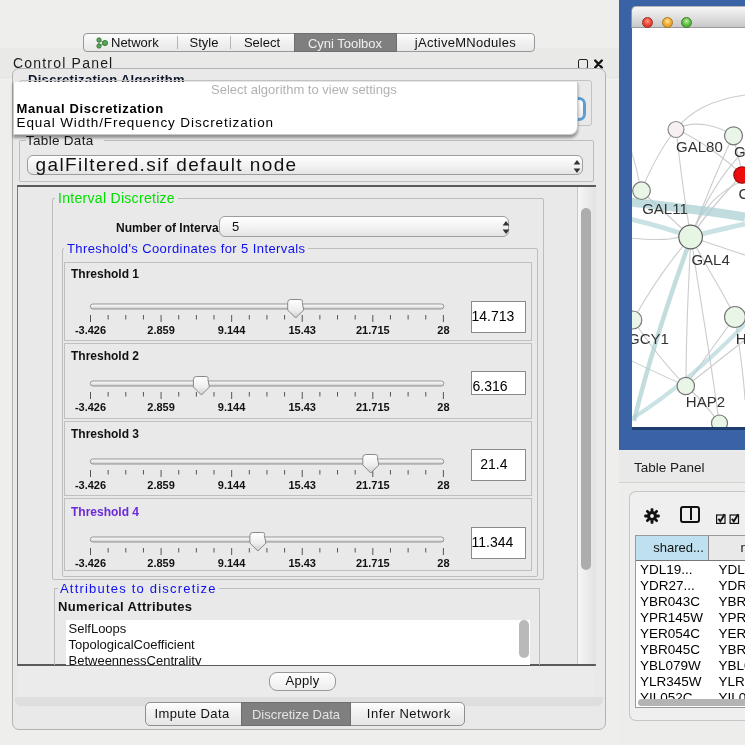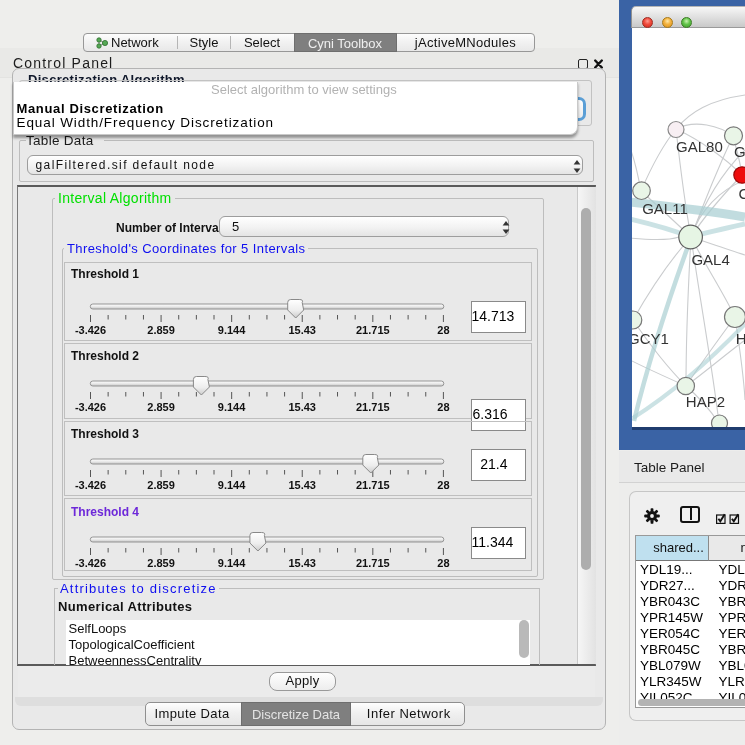--- a/index.html
+++ b/index.html
@@ -41,34 +41,34 @@
 
 <div class="abs" style="left:28px;top:72px;font-size:13px;font-weight:bold;letter-spacing:0.3px;color:#0f172a;">Discretization Algorithm</div>
 <div class="abs" style="left:19px;top:80px;width:573px;height:46px;border:1px solid #c2c2c2;border-radius:3px;box-sizing:border-box;"></div>
 
 <div class="abs" style="left:561px;top:96.5px;width:25px;height:24.5px;border:3px solid #5b9fd6;border-left:none;border-radius:0 7px 7px 0;background:linear-gradient(#fff,#ececec);box-sizing:border-box;"></div>
 
 <div class="abs" style="left:19px;top:140px;width:573px;height:40px;border:1px solid #bdbdbd;border-top:1px solid #bdbdbd;border-radius:2px;"></div>
 <div class="abs" style="left:26px;top:133px;width:78px;height:14px;background:#e9e9e9;font-size:13.5px;letter-spacing:0.3px;color:#1a1a1a;">Table Data</div>
 
 <div class="abs" style="left:26.5px;top:155px;width:556px;height:20px;border:1px solid #9d9d9d;border-radius:6px;background:linear-gradient(#ffffff,#f2f2f2 55%,#e4e4e4);box-sizing:border-box;">
-  <div class="abs" style="left:8px;top:0;width:400px;height:18.5px;line-height:18.5px;font-size:12px;letter-spacing:1.4px;color:#111;">galFiltered.sif default node</div>
+  <div class="abs" style="left:8px;top:0;width:400px;height:18.5px;line-height:18.5px;font-size:19px;letter-spacing:1.4px;color:#111;">galFiltered.sif default node</div>
   <svg class="abs" style="left:544px;top:2.5px;" width="10" height="15" viewBox="0 0 10 15">
     <path d="M5 1 L8.4 5.4 L1.6 5.4 Z" fill="#333"></path>
     <path d="M5 14 L8.4 9.6 L1.6 9.6 Z" fill="#333"></path>
   </svg>
 </div>
 
 <div class="abs" id="scrollpane" style="left:17px;top:185px;width:579px;height:481px;border:2px solid #5a5a5a;border-left:1px solid #7a7a7a;border-right:1px solid #7a7a7a;box-sizing:border-box;background:#e9e9e9;"></div>
 
 <div class="abs" style="left:577px;top:187px;width:18px;height:477px;background:linear-gradient(90deg,#f6f6f6,#e2e2e2);border-left:1px solid #c9c9c9;"></div>
 <div class="abs" style="left:581px;top:208px;width:10px;height:362px;background:#adadad;border-radius:5px;"></div>
 
 <div class="abs" style="left:52px;top:198px;width:489.5px;height:380px;border:1px solid #bdbdbd;border-radius:2px;"></div>
-<div class="abs" style="left:55px;top:192px;height:13px;padding:0 3px;background:#e9e9e9;font-size:14px;letter-spacing:0.3px;color:#00e000;line-height:13px;">Interval Algorithm</div>
+<div class="abs" style="left:55px;top:192px;height:13px;padding:0 3px;background:#e9e9e9;font-size:14px;letter-spacing:0.3px;color:#00e000;line-height:13px;">Interval Discretize</div>
 
 <div class="abs" style="left:104px;top:221px;font-size:12px;font-weight:bold;color:#111;margin-left:12px;">Number of Intervals</div>
 <div class="abs" style="left:219px;top:216px;width:290px;height:21px;border:1px solid #9d9d9d;border-radius:6px;background:linear-gradient(#ffffff,#f2f2f2 55%,#e4e4e4);box-sizing:border-box;">
   <div class="abs" style="left:12px;top:0;width:60px;height:19px;line-height:19px;font-size:13px;color:#111;">5</div>
   <svg class="abs" style="left:281px;top:2.5px;" width="10" height="15" viewBox="0 0 10 15">
     <path d="M5 1 L8.4 5.4 L1.6 5.4 Z" fill="#333"></path>
     <path d="M5 14 L8.4 9.6 L1.6 9.6 Z" fill="#333"></path>
   </svg>
 </div>
 
@@ -120,21 +120,21 @@
     <rect x="28.3" y="6" width="353.5" height="5" rx="2.5" fill="url(#tg1)" stroke="#949494" stroke-width="1"></rect>
     <path d="M28.50 17 L28.50 24 M46.14 17 L46.14 21.5 M63.79 17 L63.79 21.5 M81.44 17 L81.44 21.5 M99.08 17 L99.08 24 M116.72 17 L116.72 21.5 M134.37 17 L134.37 21.5 M152.01 17 L152.01 21.5 M169.66 17 L169.66 24 M187.31 17 L187.31 21.5 M204.95 17 L204.95 21.5 M222.59 17 L222.59 21.5 M240.24 17 L240.24 24 M257.88 17 L257.88 21.5 M275.53 17 L275.53 21.5 M293.18 17 L293.18 21.5 M310.82 17 L310.82 24 M328.46 17 L328.46 21.5 M346.11 17 L346.11 21.5 M363.75 17 L363.75 21.5 M381.40 17 L381.40 24 " stroke="#555" stroke-width="1" fill="none"></path>
     <text x="28.5" y="36" font-size="11" font-weight="bold" fill="#111" text-anchor="middle" font-family="Liberation Sans, sans-serif">-3.426</text>
     <text x="99.1" y="36" font-size="11" font-weight="bold" fill="#111" text-anchor="middle" font-family="Liberation Sans, sans-serif">2.859</text>
     <text x="169.6" y="36" font-size="11" font-weight="bold" fill="#111" text-anchor="middle" font-family="Liberation Sans, sans-serif">9.144</text>
     <text x="240.2" y="36" font-size="11" font-weight="bold" fill="#111" text-anchor="middle" font-family="Liberation Sans, sans-serif">15.43</text>
     <text x="310.8" y="36" font-size="11" font-weight="bold" fill="#111" text-anchor="middle" font-family="Liberation Sans, sans-serif">21.715</text>
     <text x="381.4" y="36" font-size="11" font-weight="bold" fill="#111" text-anchor="middle" font-family="Liberation Sans, sans-serif">28</text>
     <path d="M131.4 12 L131.4 4.5 Q131.4 1.5 134.4 1.5 L142.9 1.5 Q147.4 1.5 145.9 4.5 L147.4 12 L139.4 20 Z" fill="url(#th1)" stroke="#888" stroke-width="1"></path>
   </svg>
-<div class="abs vbox" style="top:371px;height:32px;line-height:28.5px;margin-top:28px;">6.316</div>
+<div class="abs vbox" style="top:371px;height:24px;line-height:28.5px;">6.316</div>
 
 <div class="abs" style="left:64px;top:421px;width:468px;height:75px;border:1px solid #bfbfbf;box-sizing:border-box;"></div>
 <div class="abs" style="left:71px;top:427px;font-size:12px;font-weight:bold;color:#111;">Threshold 3</div>
 <svg class="abs slider" style="left:62px;top:453px;" width="470" height="38" viewBox="0 0 470 38">
     <defs>
       <linearGradient id="tg2" x1="0" y1="0" x2="0" y2="1">
         <stop offset="0" stop-color="#fefefe"></stop>
         <stop offset="0.45" stop-color="#ededed"></stop>
         <stop offset="1" stop-color="#c6c6c6"></stop>
       </linearGradient>

